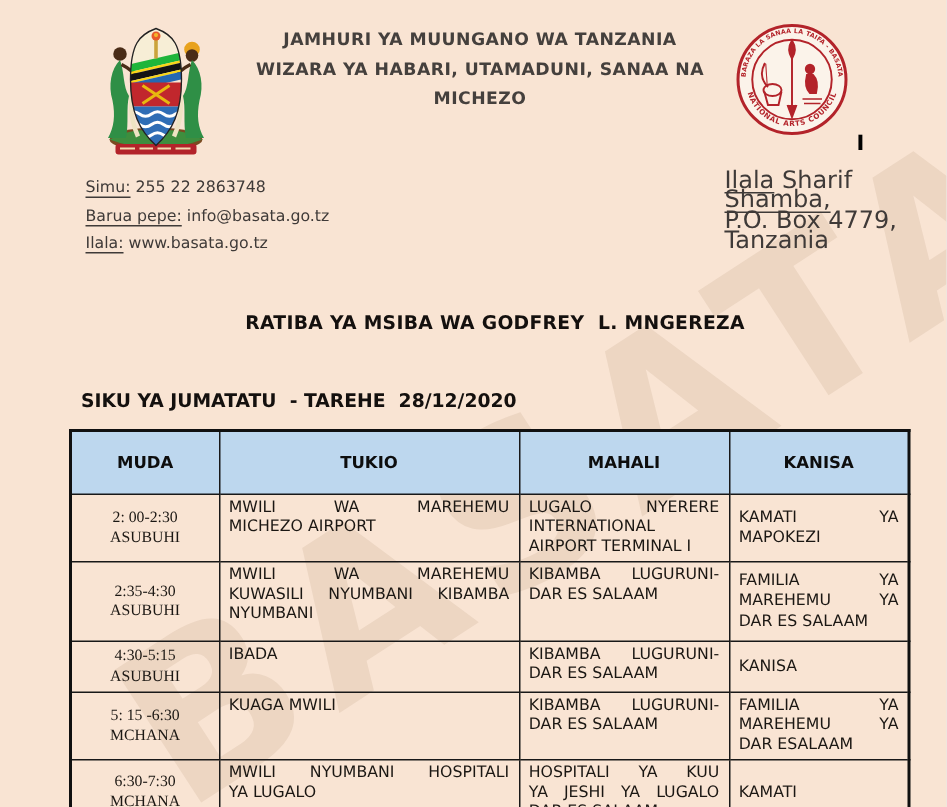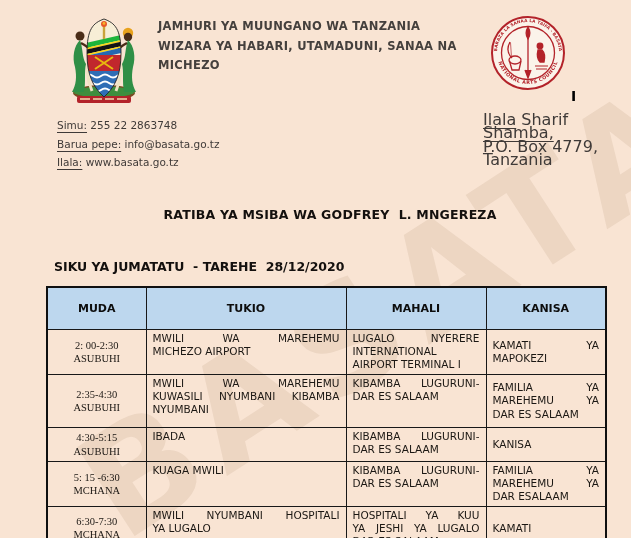--- a/index.html
+++ b/index.html
@@ -7,21 +7,21 @@
         font-family:"DejaVu Sans",sans-serif;color:#1b1713;}
   .page>*{position:absolute;z-index:1;}
 
   
   .watermark{left:50px;top:430px;font-size:145px;font-weight:bold;letter-spacing:12px;
         color:rgba(168,132,100,0.15);transform:rotate(-33deg);transform-origin:0 0;
         white-space:nowrap;z-index:0;pointer-events:none;}
 
   
   .coat{left:57px;top:13px;width:94px;height:92px;}
-  .ministry{left:158px;top:17px;width:324px;font-weight:bold;
+  .ministry{left:158px;top:17px;width:324px;text-align:center;font-weight:bold;
         font-size:11.5px;line-height:19.5px;color:#45403D;letter-spacing:0.3px;}
   .seal{left:489px;top:14px;width:78px;height:78px;}
   .cursor-i{left:571px;top:88px;font-size:14px;font-weight:bold;color:#000;}
 
   
   .contact{left:57px;top:116px;font-size:10.5px;line-height:18.5px;color:#3F3A38;}
   .address{left:483px;top:113px;font-size:16px;line-height:13.4px;color:#3F3A38;}
   .wavy{text-decoration-line:underline;text-decoration-style:wavy;
         text-decoration-color:#E0262C;text-decoration-thickness:1px;text-underline-offset:2.5px;text-decoration:underline;}
 

